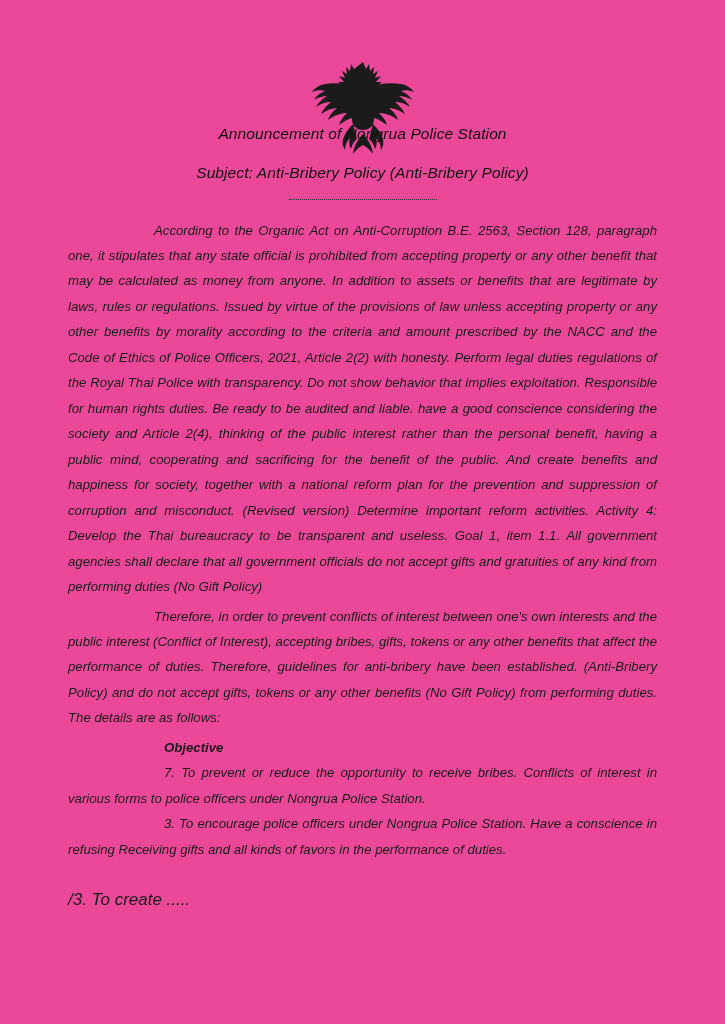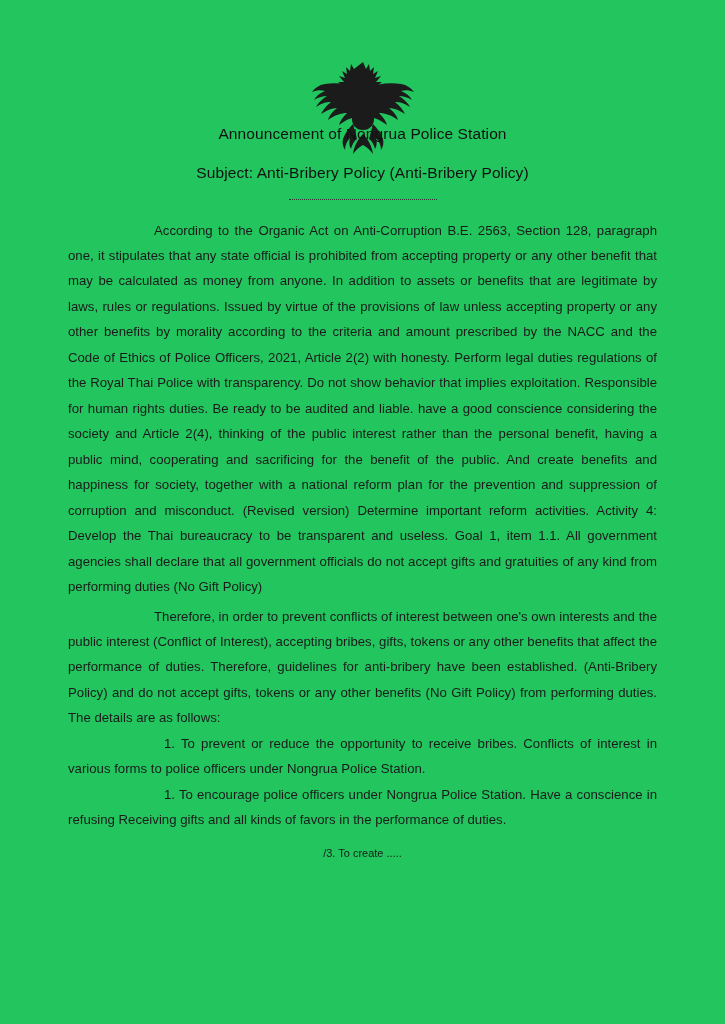--- a/index.html
+++ b/index.html
@@ -13,21 +13,22 @@
     font-family: "Liberation Sans", sans-serif;
     color: #1a1a1a;
     overflow: hidden;
   }
   .page {
     position: relative;
     width: 725px;
     height: 1024px;
     box-sizing: border-box;
     padding: 0 68px;
-    background: #22c55e;
+    background: #ec4899;
+    font-style: italic;
   }
   .emblem-wrap {
     padding-top: 58px;
     display: flex;
     justify-content: center;
     align-items: flex-start;
     height: 110px;
     box-sizing: border-box;
   }
   .emblem {
@@ -80,23 +81,23 @@
     text-indent: 96px;
     font-size: 13.2px;
     line-height: 1.93;
   }
   .list-item {
     margin: 0;
     text-indent: 96px;
     text-align: justify;
   }
   .footer-note {
-    margin-top: 10px;
-    text-align: center;
-    font-size: 11px;
+    margin-top: 22px;
+    text-align: left;
+    font-size: 17px;
     line-height: 1.93;
   }
 </style>
 </head>
 <body>
 
 <div class="page">
 
   <div class="emblem-wrap">
     <svg class="emblem" viewBox="0 0 108 100" aria-hidden="true">
@@ -120,18 +121,19 @@
 
   <div class="title-block">
     <div class="doc-title">Announcement of Nongrua Police Station</div>
     <div class="doc-subject">Subject: Anti-Bribery Policy (Anti-Bribery Policy)</div>
     <div class="rule"></div>
   </div>
 
   <div class="body-text">
     <p class="para">According to the Organic Act on Anti-Corruption B.E. 2563, Section 128, paragraph one, it stipulates that any state official is prohibited from accepting property or any other benefit that may be calculated as money from anyone. In addition to assets or benefits that are legitimate by laws, rules or regulations. Issued by virtue of the provisions of law unless accepting property or any other benefits by morality according to the criteria and amount prescribed by the NACC and the Code of Ethics of Police Officers, 2021, Article 2(2) with honesty. Perform legal duties regulations of the Royal Thai Police with transparency. Do not show behavior that implies exploitation. Responsible for human rights duties. Be ready to be audited and liable. have a good conscience considering the society and Article 2(4), thinking of the public interest rather than the personal benefit, having a public mind, cooperating and sacrificing for the benefit of the public. And create benefits and happiness for society, together with a national reform plan for the prevention and suppression of corruption and misconduct. (Revised version) Determine important reform activities. Activity 4: Develop the Thai bureaucracy to be transparent and useless. Goal 1, item 1.1. All government agencies shall declare that all government officials do not accept gifts and gratuities of any kind from performing duties (No Gift Policy)</p>
     <p class="para">Therefore, in order to prevent conflicts of interest between one's own interests and the public interest (Conflict of Interest), accepting bribes, gifts, tokens or any other benefits that affect the performance of duties. Therefore, guidelines for anti-bribery have been established. (Anti-Bribery Policy) and do not accept gifts, tokens or any other benefits (No Gift Policy) from performing duties. The details are as follows:</p>
-    <p class="list-item">1. To prevent or reduce the opportunity to receive bribes. Conflicts of interest in various forms to police officers under Nongrua Police Station.</p>
-    <p class="list-item">1. To encourage police officers under Nongrua Police Station. Have a conscience in refusing Receiving gifts and all kinds of favors in the performance of duties.</p>
+    <p class="section-head">Objective</p>
+    <p class="list-item">7. To prevent or reduce the opportunity to receive bribes. Conflicts of interest in various forms to police officers under Nongrua Police Station.</p>
+    <p class="list-item">3. To encourage police officers under Nongrua Police Station. Have a conscience in refusing Receiving gifts and all kinds of favors in the performance of duties.</p>
     <div class="footer-note">/3. To create .....</div>
   </div>
 
 </div>
 
 </body></html>

